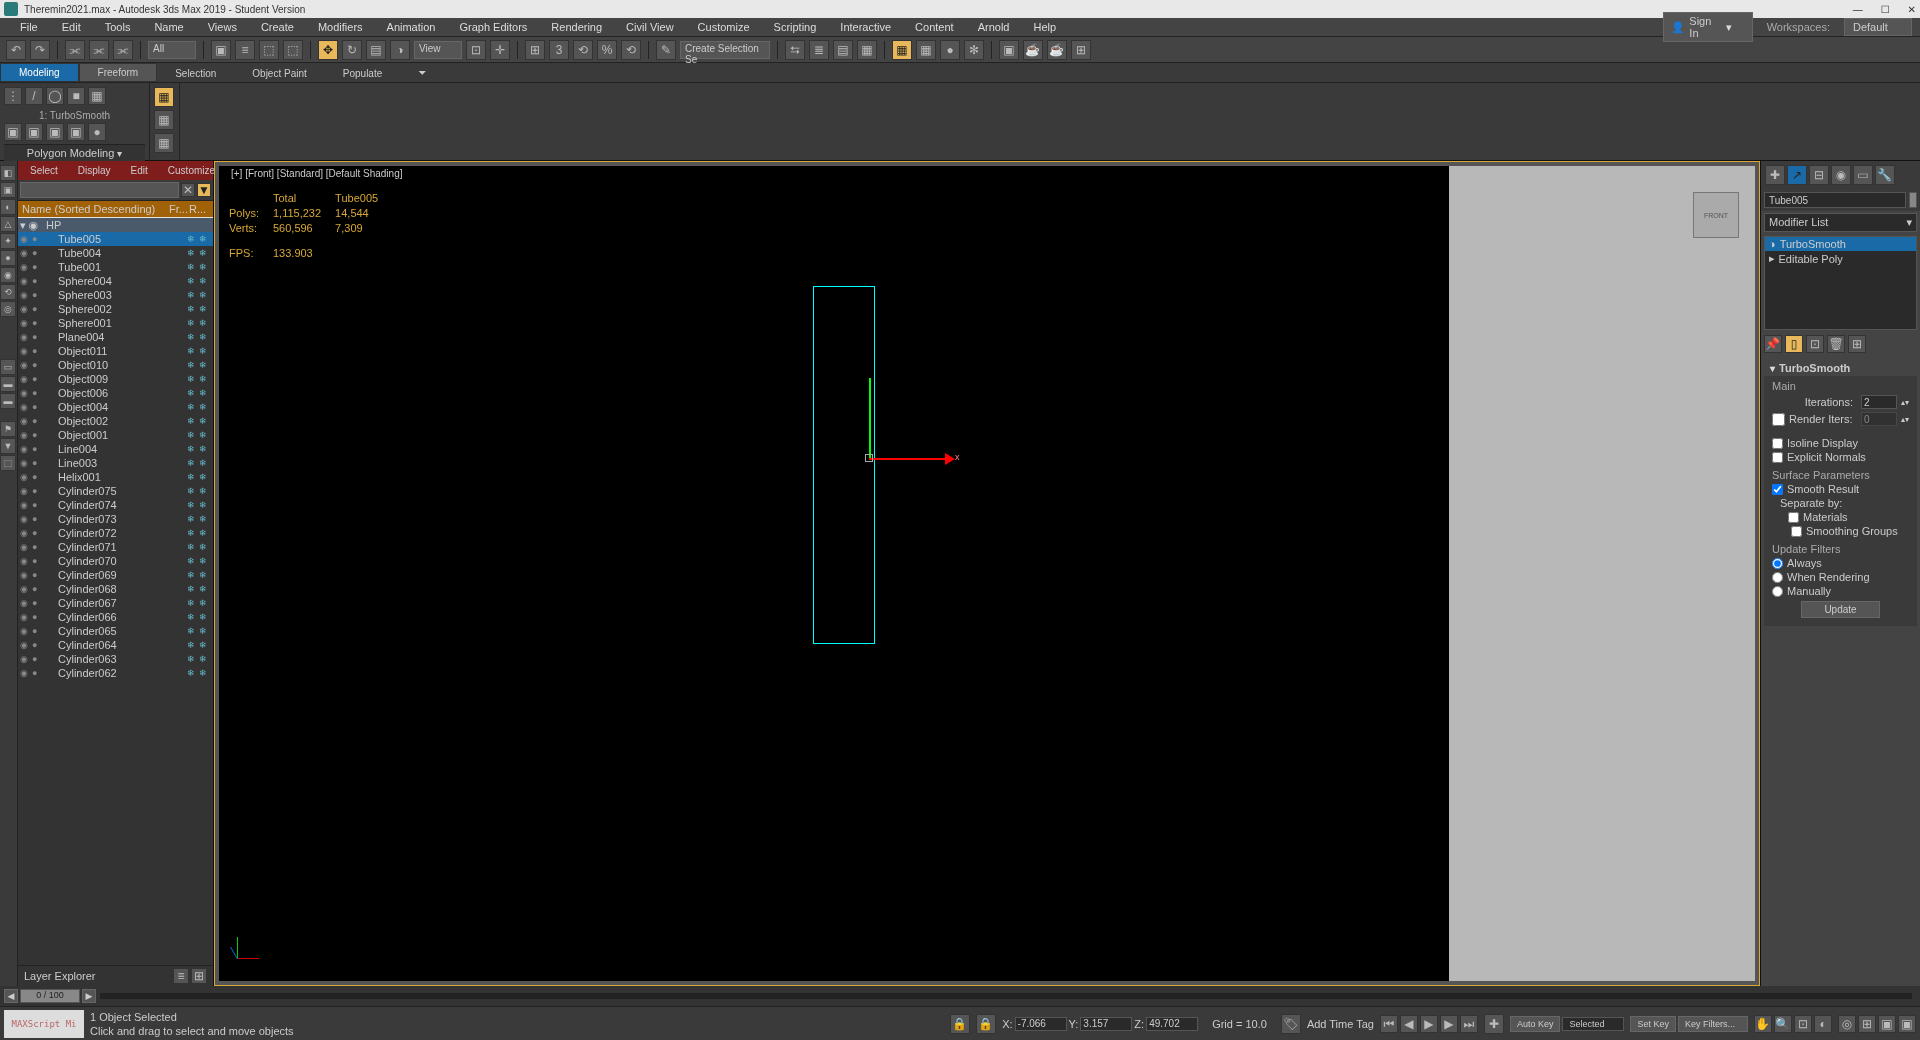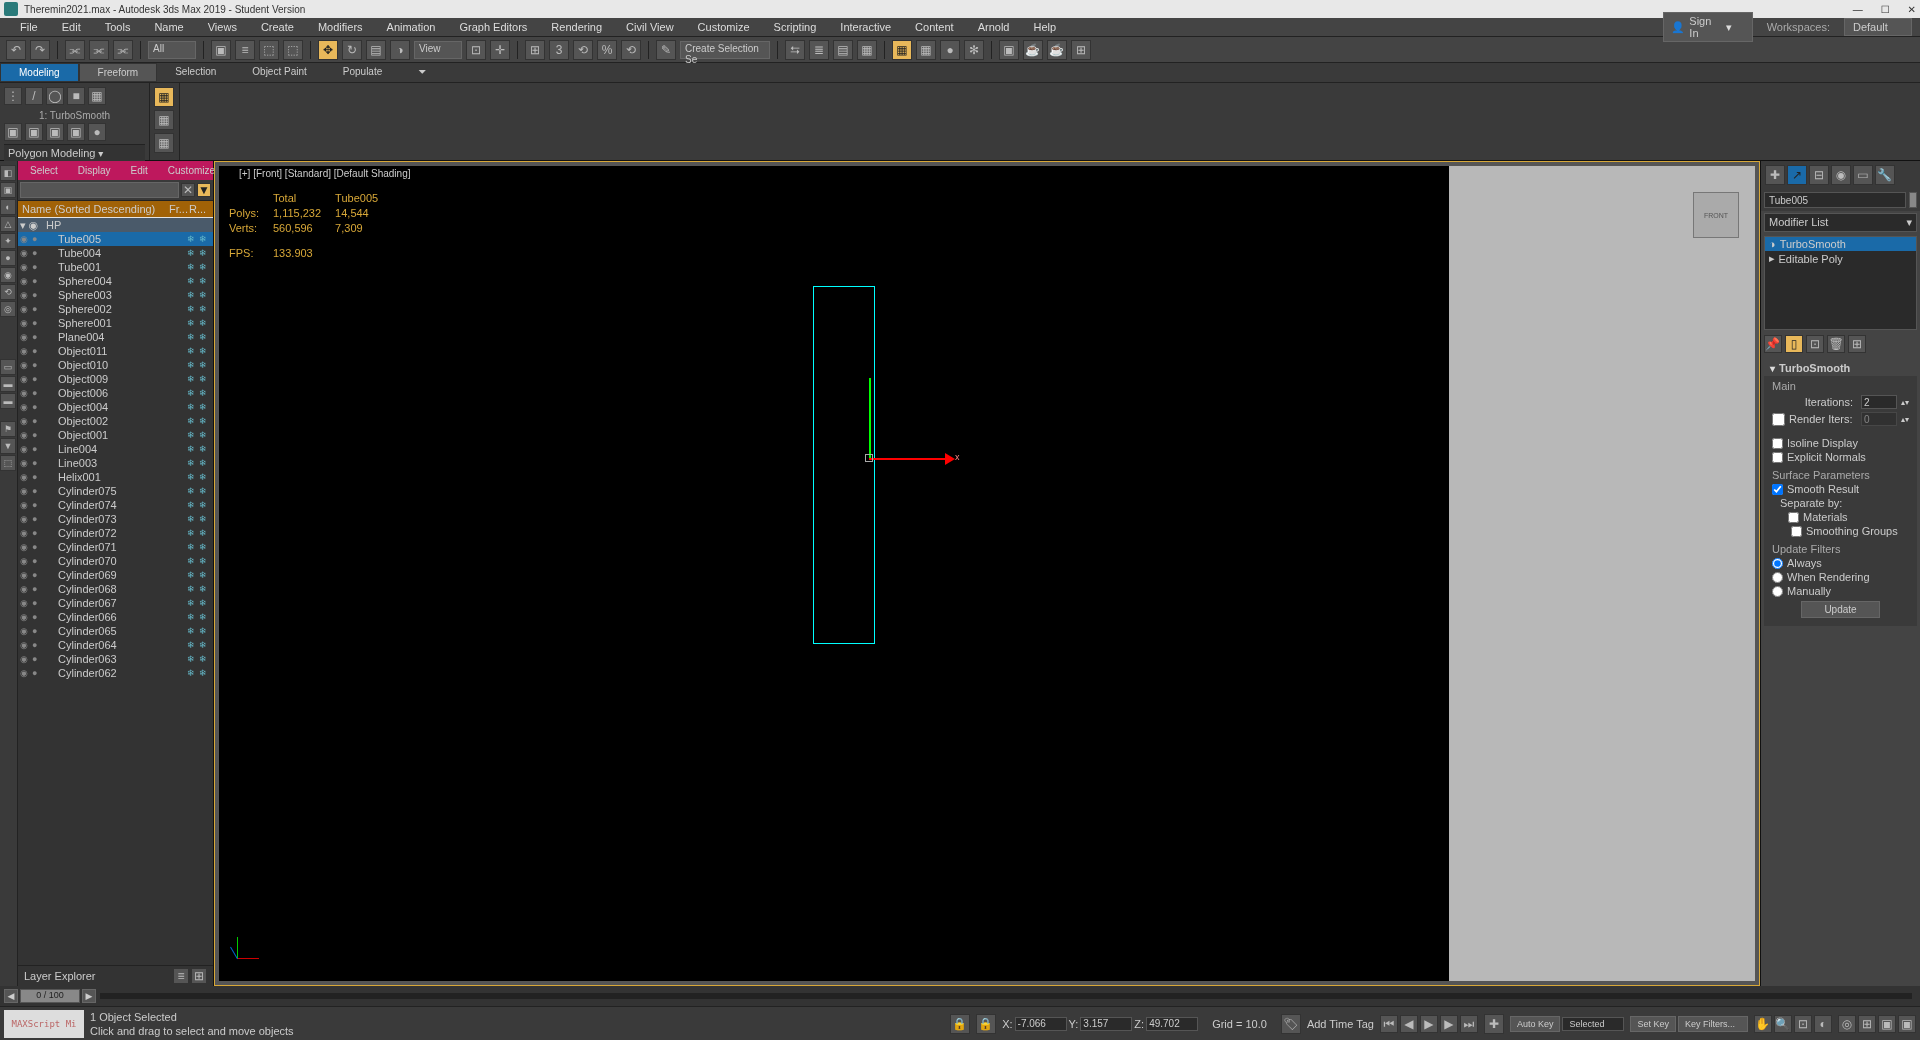--- a/index.html
+++ b/index.html
@@ -20,40 +20,40 @@
 .wsv { background:#555; padding:2px 8px; border:1px solid #666; width:68px; }
 
 
 .toolbar { height:26px; background:#444; display:flex; align-items:center; padding:2px 6px; gap:4px; border-bottom:1px solid #222;}
 .tbtn { width:20px; height:20px; background:#555; border:1px solid #333; display:flex; align-items:center; justify-content:center; color:#bbb; font-size:12px; cursor:pointer;}
 .tbtn.on { background:#e8b85a; color:#222; }
 .tsep { width:1px; height:18px; background:#222; margin:0 3px; }
 .tsel { background:#555; border:1px solid #666; padding:1px 4px; height:18px; min-width:48px; color:#ccc; font-size:10px;}
 
 
-.ribbon { height:20px; background:#3a3a3a; display:flex; align-items:flex-start; border-bottom:1px solid #222;}
+.ribbon { height:20px; background:#3a3a3a; display:flex; align-items:flex-end; border-bottom:1px solid #222;}
 .rtab { padding:3px 18px; color:#ccc; background:#555; border:1px solid #333; font-size:10px;}
 .rtab.active { background:#1a6aa8; color:#fff; }
 .rtab.plain { background:transparent; border:none; }
 
 
 .rpanel { height:78px; background:#3a3a3a; border-bottom:1px solid #111; display:flex; }
 .rpbox { width:150px; border-right:1px solid #222; padding:4px; display:flex; flex-direction:column; }
 .rpbox .row { display:flex; gap:3px; margin-bottom:3px;}
 .rpbox .tbtn { width:18px; height:18px; }
 .rpbox .lbl { color:#aaa; font-size:10px; text-align:center; padding:2px 0;}
 .rpbox2 { width:30px; padding:4px; display:flex; flex-direction:column; gap:3px; border-right:1px solid #222;}
-.rpbox .footer { margin-top:auto; background:#333; padding:2px 4px; font-size:10px; color:#ccc; border-top:1px solid #222;}
+.rpbox .footer { margin-top:auto; background:#333; padding:2px 4px; font-size:10px; text-align:center; color:#ccc; border-top:1px solid #222;}
 
 
 .main { position:absolute; top:161px; left:0; right:0; bottom:54px; display:flex; }
 
 
 .left { width:196px; background:#333; display:flex; flex-direction:column; border-right:1px solid #111;}
-.left .lmenu { display:flex; gap:0; background:#be185d; padding:2px 2px;}
+.left .lmenu { display:flex; gap:0; background:#7f1d1d; padding:2px 2px;}
 .left .lmenu span { padding:2px 10px; color:#ccc; font-size:10px;}
 .left .lbar { display:flex; align-items:center; gap:2px; padding:2px; background:#3a3a3a; border-bottom:1px solid #222;}
 .left .lbar input { flex:1; background:#555; border:1px solid #666; height:16px; color:#ccc; padding:0 3px; font-size:10px;}
 .left .lhdr { display:flex; background:#a16207; border-bottom:1px solid #e5e5e5; padding:2px 4px; font-size:10px; color:#ccc;}
 .left .lhdr .c1 { flex:1; }
 .left .tree { flex:1; overflow:hidden; background:#333; position:relative;}
 .left .tree .row { display:flex; align-items:center; height:14px; padding:0 2px; font-size:10px; color:#ccc;}
 .left .tree .row.sel { background:#1a6aa8; color:#fff;}
 .left .tree .row .eye { width:12px; color:#888; font-size:9px;}
 .left .tree .row .dot { width:12px; color:#888; font-size:9px;}
@@ -66,21 +66,21 @@
 .left .layerbar .r .tbtn{ width:16px; height:16px;}
 
 
 .lvstrip { width:18px; background:#3a3a3a; display:flex; flex-direction:column; gap:1px; padding-top:4px; border-right:1px solid #222;}
 .lvstrip .tbtn { width:16px; height:16px; font-size:9px;}
 
 
 .vp { flex:1; background:#555; position:relative; border:1px solid #d8a838;}
 .vp .dark { position:absolute; left:4px; top:4px; right:310px; bottom:4px; background:#000;}
 .vp .light { position:absolute; right:4px; top:4px; width:306px; bottom:4px; background:#b8b8b8;}
-.vp .vinfo { position:absolute; left:24px; top:6px; color:#ccc; font-size:10px;}
+.vp .vinfo { position:absolute; left:16px; top:6px; color:#ccc; font-size:10px;}
 .vp .stats { position:absolute; left:12px; top:28px; color:#d8a838; font-size:10px; line-height:13px;}
 .vp .stats td { color:#d8a838; padding-right:12px;}
 .vp .cube { position:absolute; right:20px; top:30px; width:46px; height:46px; background:#aaa; border:1px solid #777; display:flex; align-items:center; justify-content:center; font-size:7px; color:#555;}
 .vp .selbox { position:absolute; left:598px; top:124px; width:62px; height:358px; border:1px solid #0ff; background:#000;}
 .vp .gizmo { position:absolute; left:654px; top:296px; }
 .vp .gizmo .yaxis { position:absolute; width:2px; height:80px; background:#0f0; top:-80px; left:0;}
 .vp .gizmo .xaxis { position:absolute; height:2px; width:80px; background:#f00; top:0; left:0;}
 .vp .gizmo .xhead { position:absolute; left:76px; top:-5px; width:0; height:0; border-left:10px solid #f00; border-top:6px solid transparent; border-bottom:6px solid transparent;}
 .vp .gizmo .sq { position:absolute; left:-4px; top:-4px; width:8px; height:8px; border:1px solid #aaa;}
 .vp .axiswidget { position:absolute; left:18px; bottom:18px; width:30px; height:30px;}

